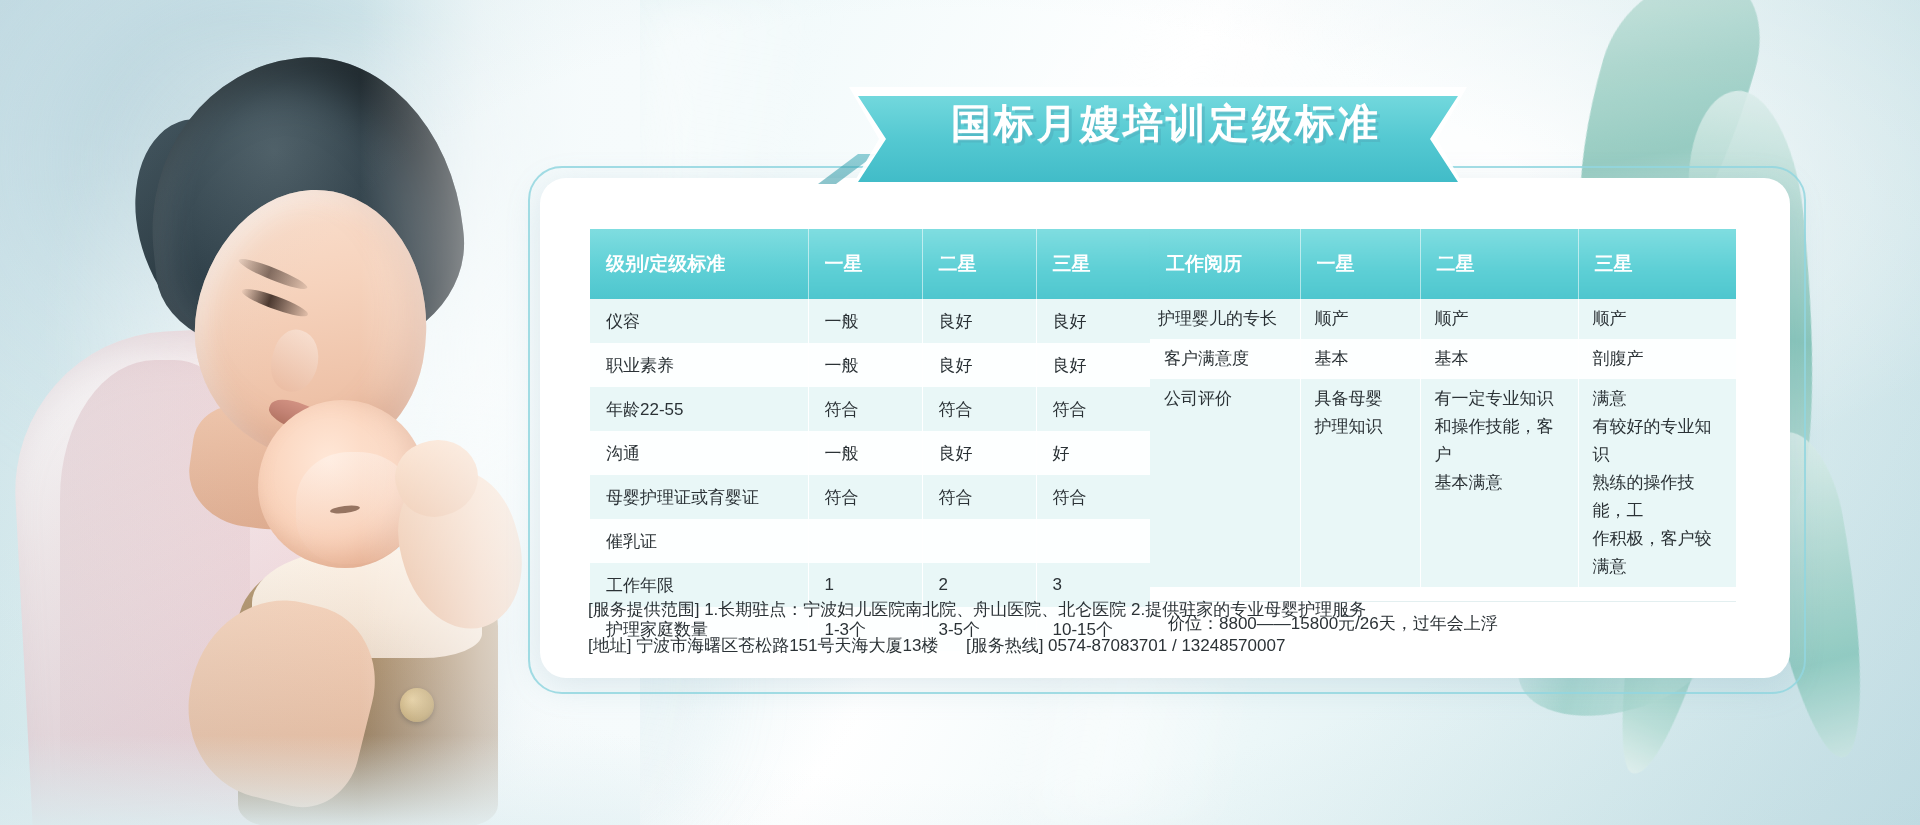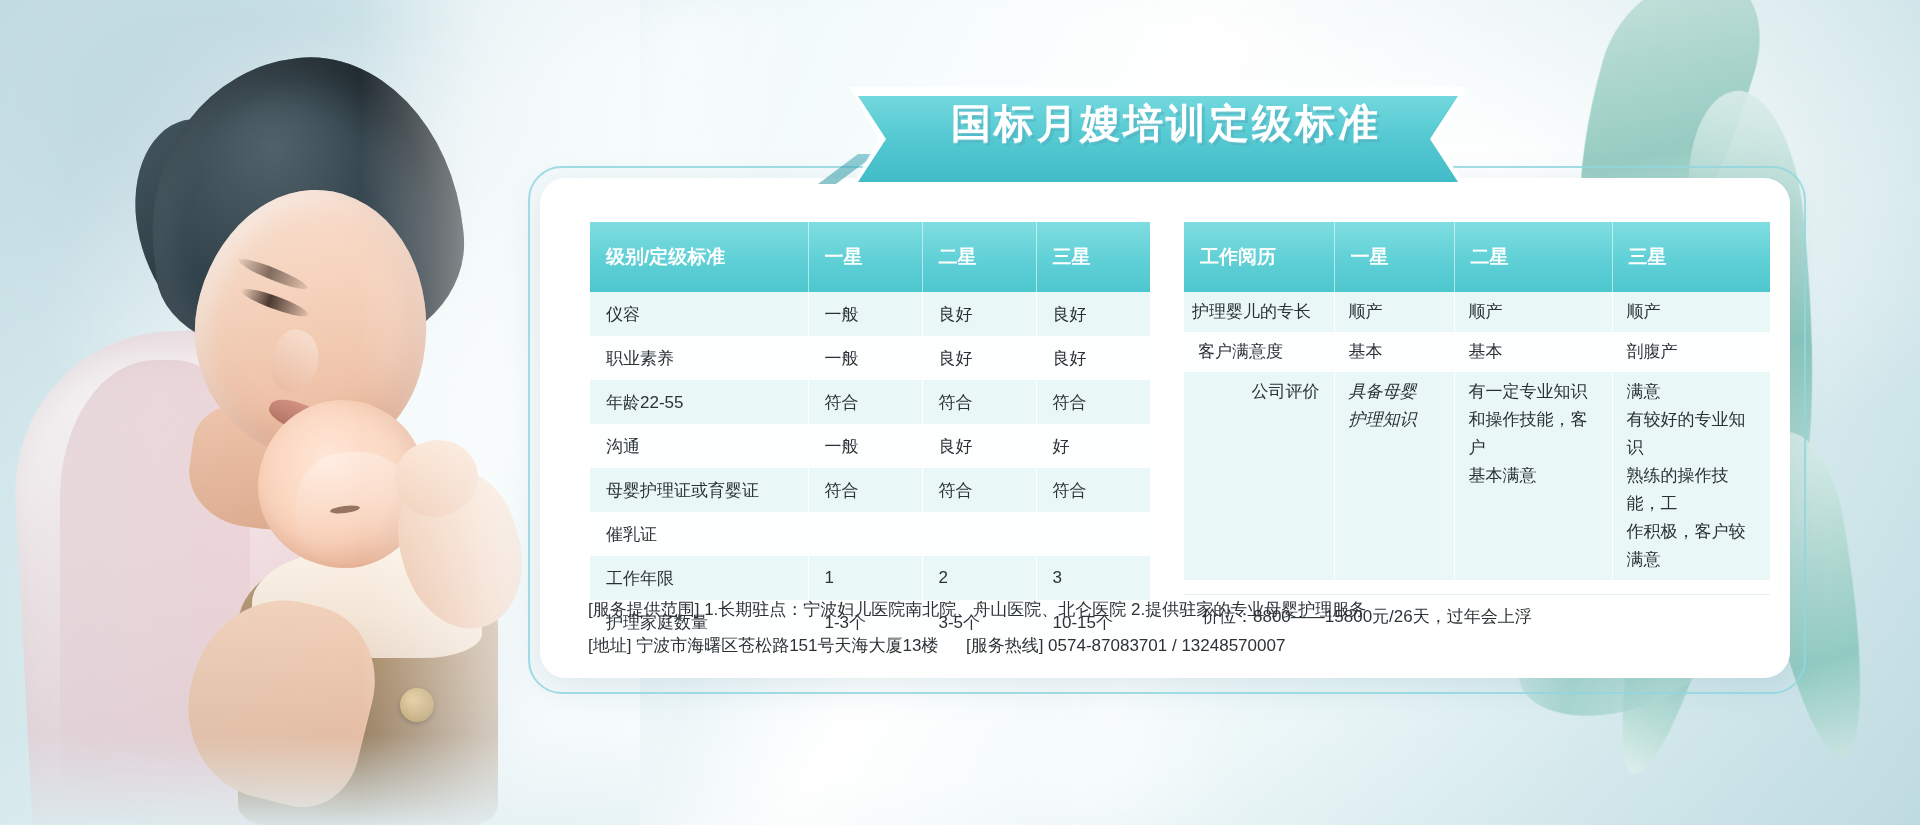--- a/index.html
+++ b/index.html
@@ -232,22 +232,22 @@
   }
   .banner-fold-l{
     position:absolute;left:-40px;top:58px;width:58px;height:30px;
     background:linear-gradient(180deg,#3aa9b6,#2d93a1);
     clip-path:polygon(40px 0, 58px 0, 18px 30px, 0 30px);
     opacity:.55;
   }
 
   
   .tables{
-    position:absolute;left:590px;top:222px;width:1180px;height:350px;
-    display:flex;gap:34px;
+    position:absolute;left:590px;top:229px;width:1180px;height:350px;
+    display:flex;
   }
   .tbl{border-collapse:collapse;table-layout:fixed;font-size:17px;color:#2b3236;}
   .tbl th{
     background:linear-gradient(180deg,#7fdde0 0%,#5fd0d6 55%,#4ec6ce 100%);
     color:#ffffff;font-weight:700;font-size:19px;
     text-align:left;padding:12px 16px;height:46px;
     border-right:1px solid rgba(255,255,255,.55);
   }
   .tbl th:last-child{border-right:none;}
   .tbl td{
@@ -429,22 +429,22 @@
               <td style="vertical-align: top;">顺产</td>
               <td style="vertical-align: top;">顺产</td>
             </tr>
             <tr>
               <td style="vertical-align: top;">客户满意度</td>
               <td style="vertical-align: top;">基本</td>
               <td style="vertical-align: top;">基本</td>
               <td style="vertical-align: top;">剖腹产</td>
             </tr>
             <tr>
-              <td style="vertical-align: top; text-align: right;">公司评价</td>
-              <td style="vertical-align: top; font-style: italic;">具备母婴<br>护理知识</td>
+              <td style="vertical-align: top;">公司评价</td>
+              <td style="vertical-align: top;">具备母婴<br>护理知识</td>
               <td style="vertical-align: top;">有一定专业知识<br>和操作技能，客户<br>基本满意</td>
               <td style="vertical-align: top;">满意<br>有较好的专业知识<br>熟练的操作技能，工<br>作积极，客户较满意</td>
             </tr>
           </tbody>
       </table>
       <div class="price">价位：8800——15800元/26天，过年会上浮</div>
     </div>
 
   </div>
 

